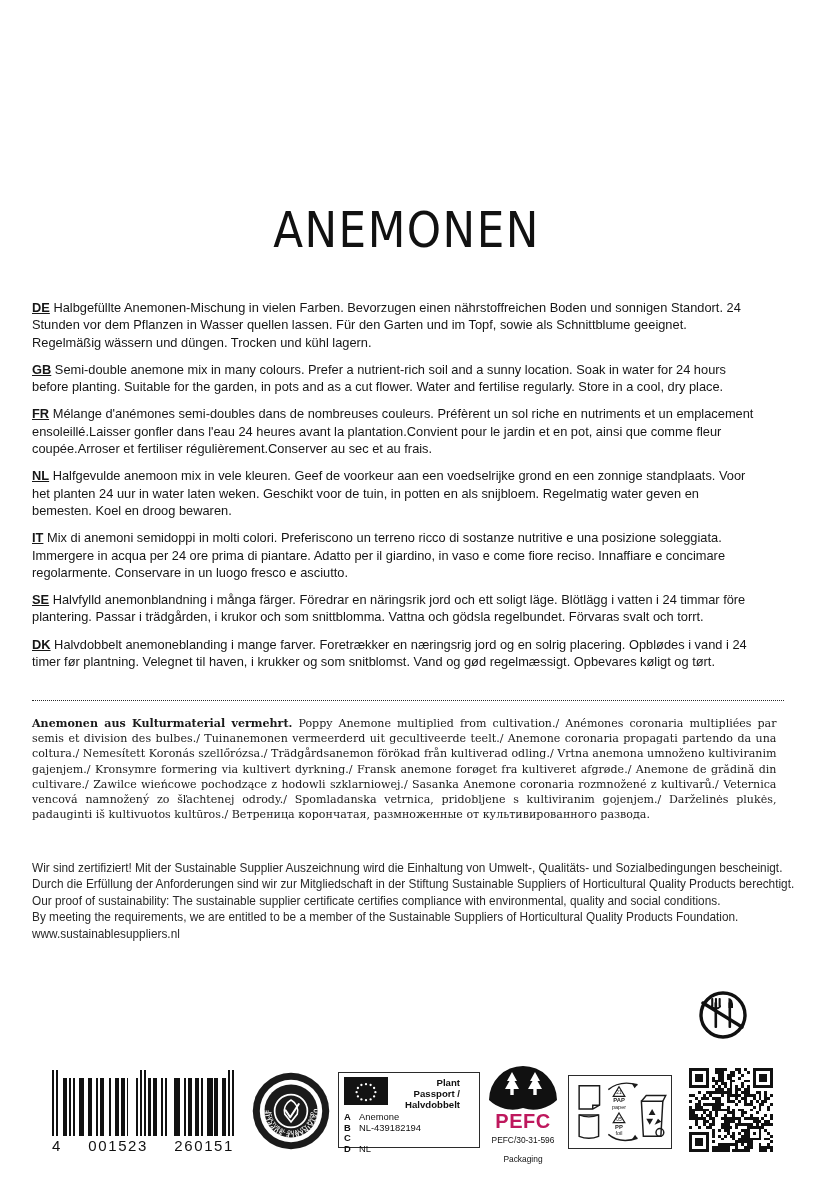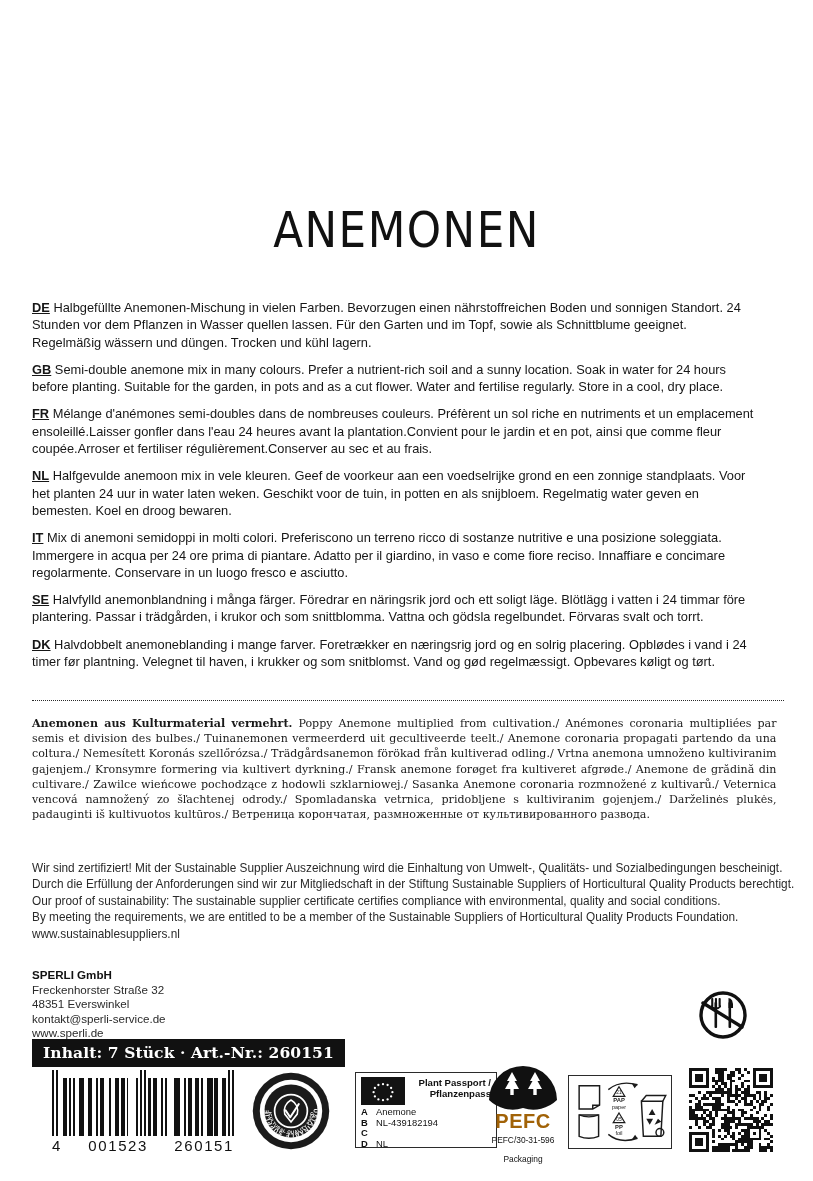--- a/index.html
+++ b/index.html
@@ -179,23 +179,22 @@
 
   
   .passport {
     position: absolute;
     top: 1072px;
     left: 338px;
     width: 142px;
     height: 76px;
     border: 1.2px solid #2b2b2b;
     box-sizing: border-box;
-    padding: 4px 5px 3px 5px;
+    padding: 4px 19px 3px 5px;
     font-family: "Liberation Sans", sans-serif;
-    margin-left: 17px;
   }
   .passport-head {
     display: flex;
     align-items: flex-start;
     gap: 6px;
   }
   .eu-flag {
     width: 44px;
     height: 28px;
     background: #131313;
@@ -233,21 +232,21 @@
     top: 1064px;
     left: 482px;
     width: 82px;
     text-align: center;
     font-family: "Liberation Sans", sans-serif;
   }
   .pefc-word {
     font-size: 20px;
     font-weight: 700;
     letter-spacing: 0.5px;
-    color: #a16207;
+    color: #be185d;
     line-height: 1;
     margin-top: 1px;
   }
   .pefc-code {
     font-size: 8.4px;
     color: #111;
     margin-top: 4px;
   }
   .pefc-pack {
     font-size: 8.4px;
@@ -310,29 +309,21 @@
   <div class="propagation-block"><b>Anemonen aus Kulturmaterial vermehrt.</b><span> Poppy Anemone multiplied from cultivation./ Anémones coronaria multipliées par semis et division des bulbes./ Tuinanemonen vermeerderd uit gecultiveerde teelt./ Anemone coronaria propagati partendo da una coltura./ Nemesített Koronás szellőrózsa./ Trädgårdsanemon förökad från kultiverad odling./ Vrtna anemona umnoženo kultiviranim gajenjem./ Kronsymre formering via kultivert dyrkning./ Fransk anemone forøget fra kultiveret afgrøde./ Anemone de grădină din cultivare./ Zawilce wieńcowe pochodzące z hodowli szklarniowej./ Sasanka Anemone coronaria rozmnožené z kultivarů./ Veternica vencová namnožený zo šľachtenej odrody./ Spomladanska vetrnica, pridobljene s kultiviranim gojenjem./ Darželinės plukės, padauginti iš kultivuotos kultūros./ Ветреница корончатая, размноженные от культивированного развода.</span></div>
 
   <div class="sustain-block">
     <div>Wir sind zertifiziert! Mit der Sustainable Supplier Auszeichnung wird die Einhaltung von Umwelt-, Qualitäts- und Sozialbedingungen bescheinigt.</div>
     <div>Durch die Erfüllung der Anforderungen sind wir zur Mitgliedschaft in der Stiftung Sustainable Suppliers of Horticultural Quality Products berechtigt.</div>
     <div>Our proof of sustainability: The sustainable supplier certificate certifies compliance with environmental, quality and social conditions.</div>
     <div>By meeting the requirements, we are entitled to be a member of the Sustainable Suppliers of Horticultural Quality Products Foundation.</div>
     <div>www.sustainablesuppliers.nl</div>
   </div>
 
-  <div class="address-block">
-    <div class="company">SPERLI GmbH</div>
-    <div>Freckenhorster Straße 32</div>
-    <div>48351 Everswinkel</div>
-    <div>kontakt@sperli-service.de</div>
-    <div>www.sperli.de</div>
-  </div>
-
-  <div class="content-bar">Inhalt: 7 Stück · Art.-Nr.: 260151</div>
+
 
   <div class="barcode-wrap">
     <div class="barcode-bars" id="barcode-bars">
         <i class="guard" style="width: 1.91579px;"></i>
         <i class="guard" style="width: 1.91579px; background: transparent;"></i>
         <i class="guard" style="width: 1.91579px;"></i>
         <i style="width: 5.74737px; background: transparent;"></i>
         <i style="width: 3.83158px;"></i>
         <i style="width: 1.91579px; background: transparent;"></i>
         <i style="width: 1.91579px;"></i>
@@ -432,21 +423,21 @@
             <circle cx="17.4" cy="22.4" r="1.15"></circle>
             <circle cx="13.9" cy="19.4" r="1.15"></circle>
             <circle cx="12.6" cy="15.2" r="1.15"></circle>
             <circle cx="13.9" cy="11.0" r="1.15"></circle>
             <circle cx="17.4" cy="8.0" r="1.15"></circle>
           </g>
         </svg>
       </div>
       <div class="passport-title">
         <div>Plant Passport /</div>
-        <div>Pflanzenpass</div>
+        <div>Halvdobbelt</div>
       </div>
     </div>
     <div class="passport-rows">
       <div class="passport-row">
         <span class="k">A</span>
         <span>Anemone</span>
       </div>
       <div class="passport-row">
         <span class="k">B</span>
         <span>NL-439182194</span>

